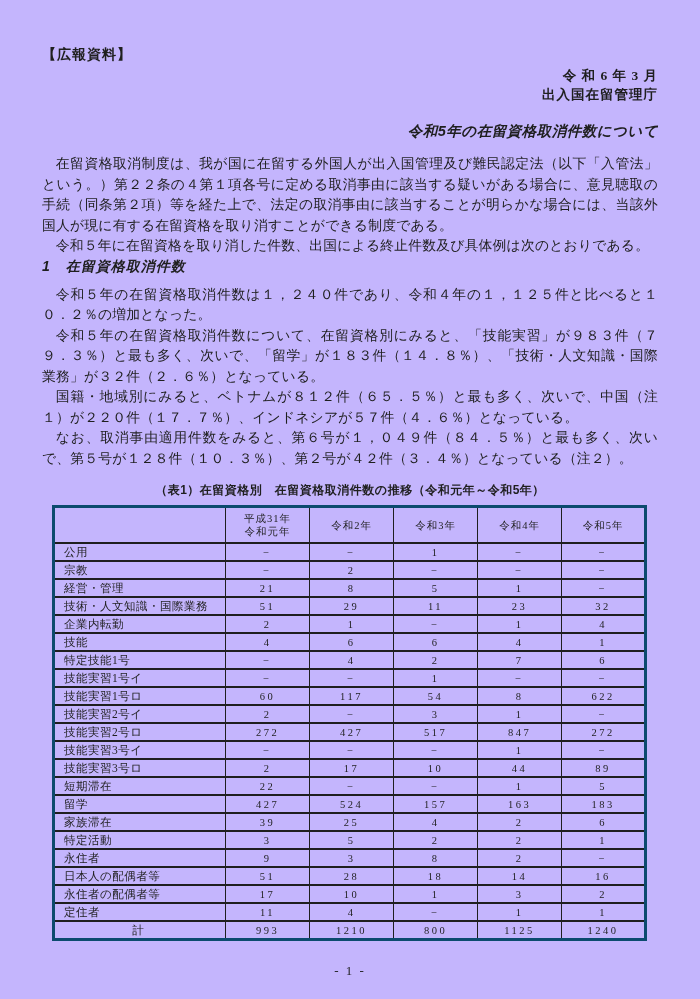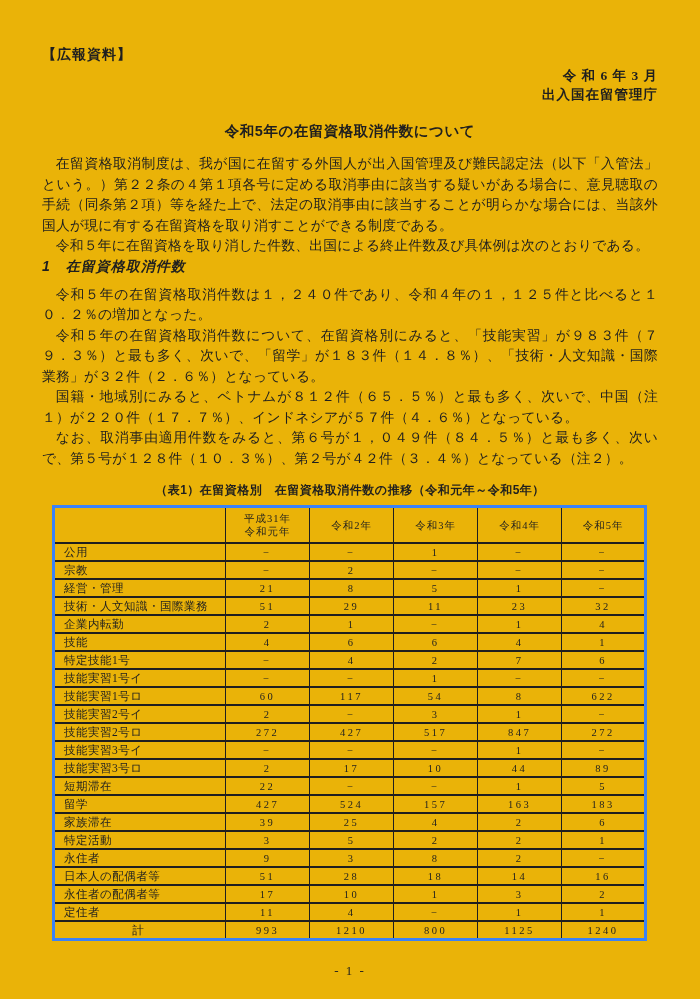--- a/index.html
+++ b/index.html
@@ -1,38 +1,38 @@
 <!DOCTYPE html>
 <html lang="ja"><head>
 <meta charset="utf-8">
 <style>
   html,body{margin:0;padding:0;background:#ffffff;}
   .page{
     position:relative;
     width:700px;height:999px;
     box-sizing:border-box;
-    background:#eab308;
+    background:#c4b5fd;
     color:#1f1f1f;
     padding:46px 42px 0 42px;
     overflow:hidden;
     font-family:"Liberation Serif","DejaVu Serif",serif;
   }
   .gothic{font-family:"Liberation Sans","DejaVu Sans",sans-serif;font-weight:bold;}
   .header-label{font-size:14px;letter-spacing:1px;}
   .date-block{text-align:right;font-size:13.5px;line-height:19px;margin-top:2px;letter-spacing:1px;font-weight:bold;}
-  .doc-title{text-align:center;font-size:14.5px;margin-top:18px;letter-spacing:0.5px;}
+  .doc-title{text-align:right;font-size:14.5px;margin-top:18px;letter-spacing:0.5px;font-style:italic;}
   .para{margin:0;text-indent:1em;font-size:13.8px;line-height:20.5px;text-align:justify;letter-spacing:0.2px;}
   .intro-block{margin-top:13px;}
   .sec-heading{margin-top:1px;font-size:14px;letter-spacing:1px;font-style:italic;}
   .sec-paras{margin-top:9px;}
   .table-caption{text-align:center;font-size:12px;margin-top:13px;letter-spacing:0.5px;}
   table.t1{
     border-collapse:collapse;table-layout:fixed;
     width:594px;margin:6px 4px 0 10px;
-    border:3px solid #3b82f6;
+    border:3px solid #0c4a6e;
   }
   .t1 th,.t1 td{border:solid #1f1f1f;border-width:2px 1px;overflow:hidden;}
   .t1 col.c-label{width:172px;}
   .t1 col.c-year{width:84px;}
   .t1 thead th{
     font-weight:normal;font-size:10.5px;line-height:13px;
     padding:4px 0;text-align:center;letter-spacing:1px;
   }
   .t1 td.label{
     font-size:11.5px;line-height:13px;

